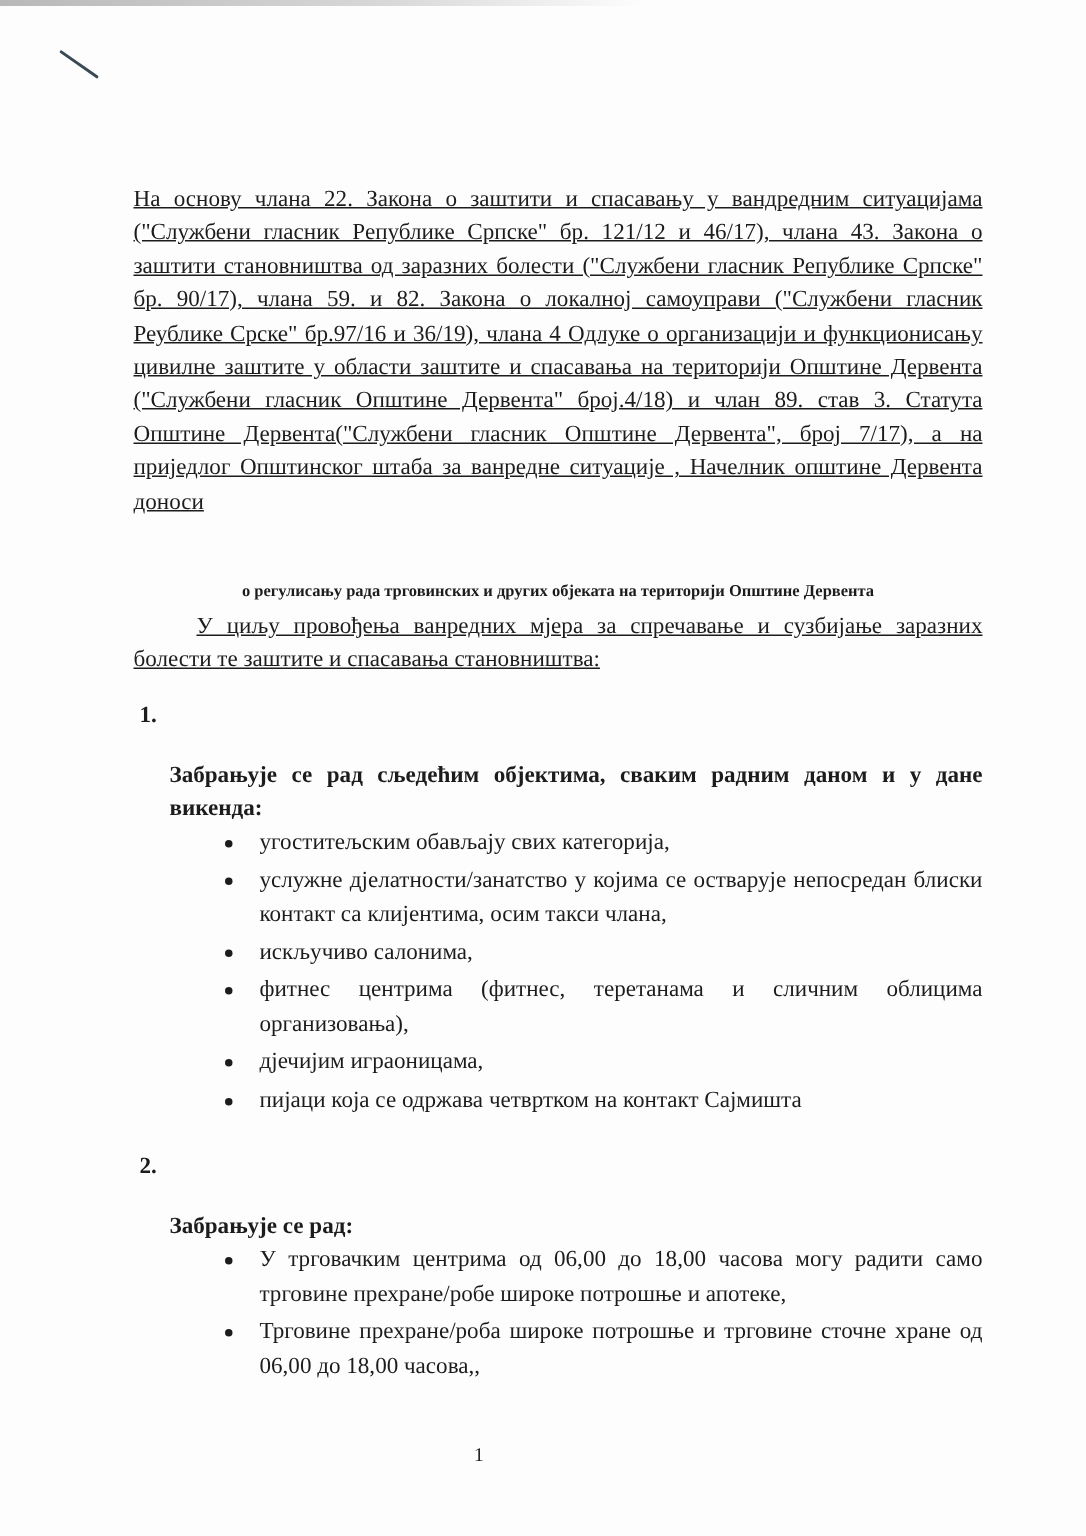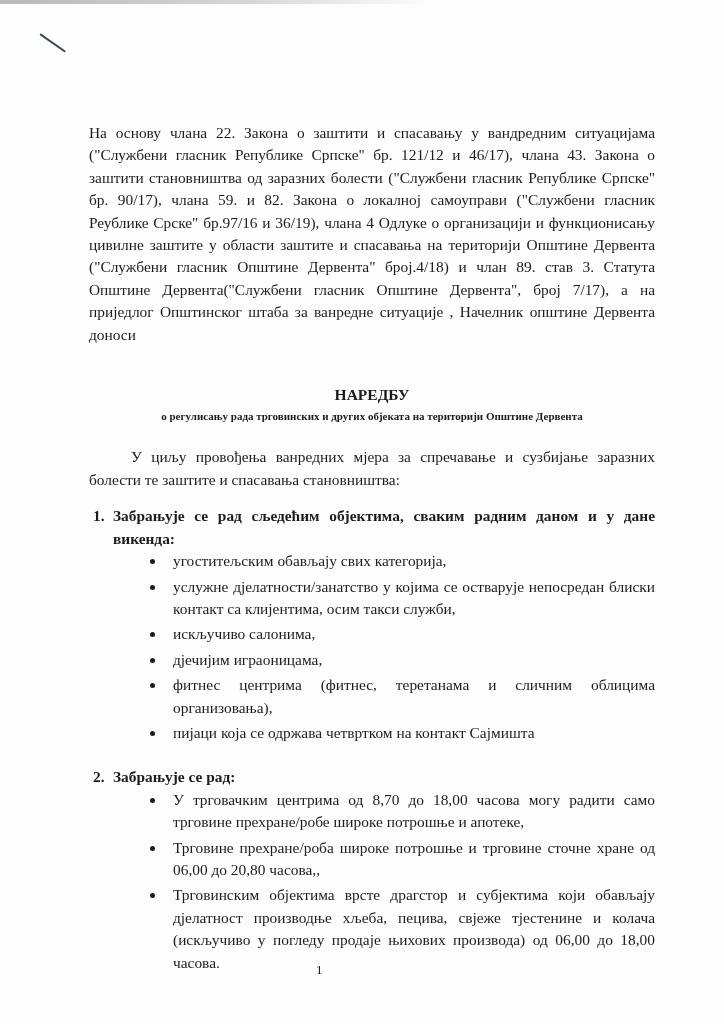--- a/index.html
+++ b/index.html
@@ -16,29 +16,29 @@
   }
   .pen-mark {
     position: absolute; left: 40px; top: 33px; width: 31px; height: 2px;
     background: #3a4a55; transform: rotate(35deg); transform-origin: left center;
     border-radius: 1px;
   }
   .page {
     position: absolute; left: 89px; top: 122px; width: 566px;
     font-size: 15.4px; line-height: 22.4px;
   }
-  .para { text-align: justify; margin: 0; }
+  .para { text-align: justify; margin: 0; text-decoration: underline; }
   .title-block { text-align: center; font-weight: bold; margin-top: 38px; }
   .title-block .t1 { font-size: 15.5px; }
   .title-block .t2 { font-size: 11px; line-height: 20px; }
-  .intro { text-indent: 42px; margin-top: 20px; }
+  .intro { text-indent: 42px; margin-top: 3px; }
   .section { margin-top: 12px; }
   .section-head { display: flex; font-weight: bold; text-align: justify; }
   .section-head .num { width: 20px; flex: none; margin-left: 4px; }
-  .section-head .txt { flex: 1; text-align: justify; }
+  .section-head .txt { flex: 1; text-align: justify; margin-top: 40px; }
   ul.bullets { list-style: none; padding: 0; margin: 0 0 0 60px; }
   ul.bullets li { position: relative; padding-left: 24px; text-align: justify; margin-bottom: 3px; }
   ul.bullets li::before {
     content: ""; position: absolute; left: 1px; top: 9px;
     width: 5px; height: 5px; border-radius: 50%; background: #1c1c1c;
   }
   .page-number {
     position: absolute; left: 316px; top: 962px; font-size: 13px;
     font-family: "Liberation Serif", serif;
   }
@@ -48,48 +48,46 @@
 </head>
 <body>
 
 <div class="scan-edge"></div>
 <div class="pen-mark"></div>
 
 <div class="page">
   <p class="para">На основу члана 22. Закона о заштити и спасавању у вандредним ситуацијама ("Службени гласник Републике Српске" бр. 121/12 и 46/17), члана 43. Закона о заштити становништва од заразних болести ("Службени гласник Републике  Српске" бр. 90/17), члана 59. и 82. Закона о локалној самоуправи ("Службени гласник Реублике Срске" бр.97/16 и 36/19), члана 4 Одлуке о организацији и функционисању цивилне заштите у области заштите и спасавања на територији Општине Дервента ("Службени гласник Општине Дервента" број.4/18) и члан 89. став 3. Статута Општине Дервента("Службени гласник Општине Дервента", број 7/17), а на приједлог Општинског штаба за ванредне ситуације , Начелник општине Дервента доноси</p>
 
   <div class="title-block">
-    <div class="t1">НАРЕДБУ</div>
     <div class="t2">о регулисању рада трговинских и других објеката на територији Општине Дервента</div>
   </div>
 
   <p class="para intro">У циљу провођења ванредних мјера за спречавање и сузбијање заразних болести те заштите и спасавања становништва:</p>
 
   <div class="section s1">
     <div class="section-head">
       <span class="num">1.</span>
       <span class="txt">Забрањује се рад сљедећим објектима, сваким радним даном и у дане викенда:</span>
     </div>
     <ul class="bullets">
       <li>угоститељским обављају свих категорија,</li>
-      <li>услужне дјелатности/занатство у којима се остварује непосредан блиски контакт са клијентима, осим такси служби,</li>
+      <li>услужне дјелатности/занатство у којима се остварује непосредан блиски контакт са клијентима, осим такси члана,</li>
       <li>искључиво салонима,</li>
+      <li>фитнес центрима (фитнес, теретанама и сличним облицима организовања),</li>
       <li>дјечијим играоницама,</li>
-      <li>фитнес центрима (фитнес, теретанама и сличним облицима организовања),</li>
       <li>пијаци која се одржава четвртком на контакт Сајмишта</li>
     </ul>
   </div>
 
   <div class="section s2">
     <div class="section-head">
       <span class="num">2.</span>
       <span class="txt">Забрањује се рад:</span>
     </div>
     <ul class="bullets">
-      <li>У трговачким центрима од 8,70 до 18,00 часова могу радити само трговине прехране/робе широке потрошње и апотеке,</li>
-      <li>Трговине прехране/роба широке потрошње и трговине сточне хране од 06,00 до 20,80 часова,,</li>
-      <li>Трговинским објектима врсте драгстор и субјектима који обављају дјелатност производње хљеба, пецива, свјеже тјестенине и колача (искључиво у погледу продаје њихових производа) од 06,00 до 18,00 часова.</li>
+      <li>У трговачким центрима од 06,00 до 18,00 часова могу радити само трговине прехране/робе широке потрошње и апотеке,</li>
+      <li>Трговине прехране/роба широке потрошње и трговине сточне хране од 06,00 до 18,00 часова,,</li>
     </ul>
 
   </div>
 </div>
 
 <div class="page-number">1</div>
 
 </body></html>

